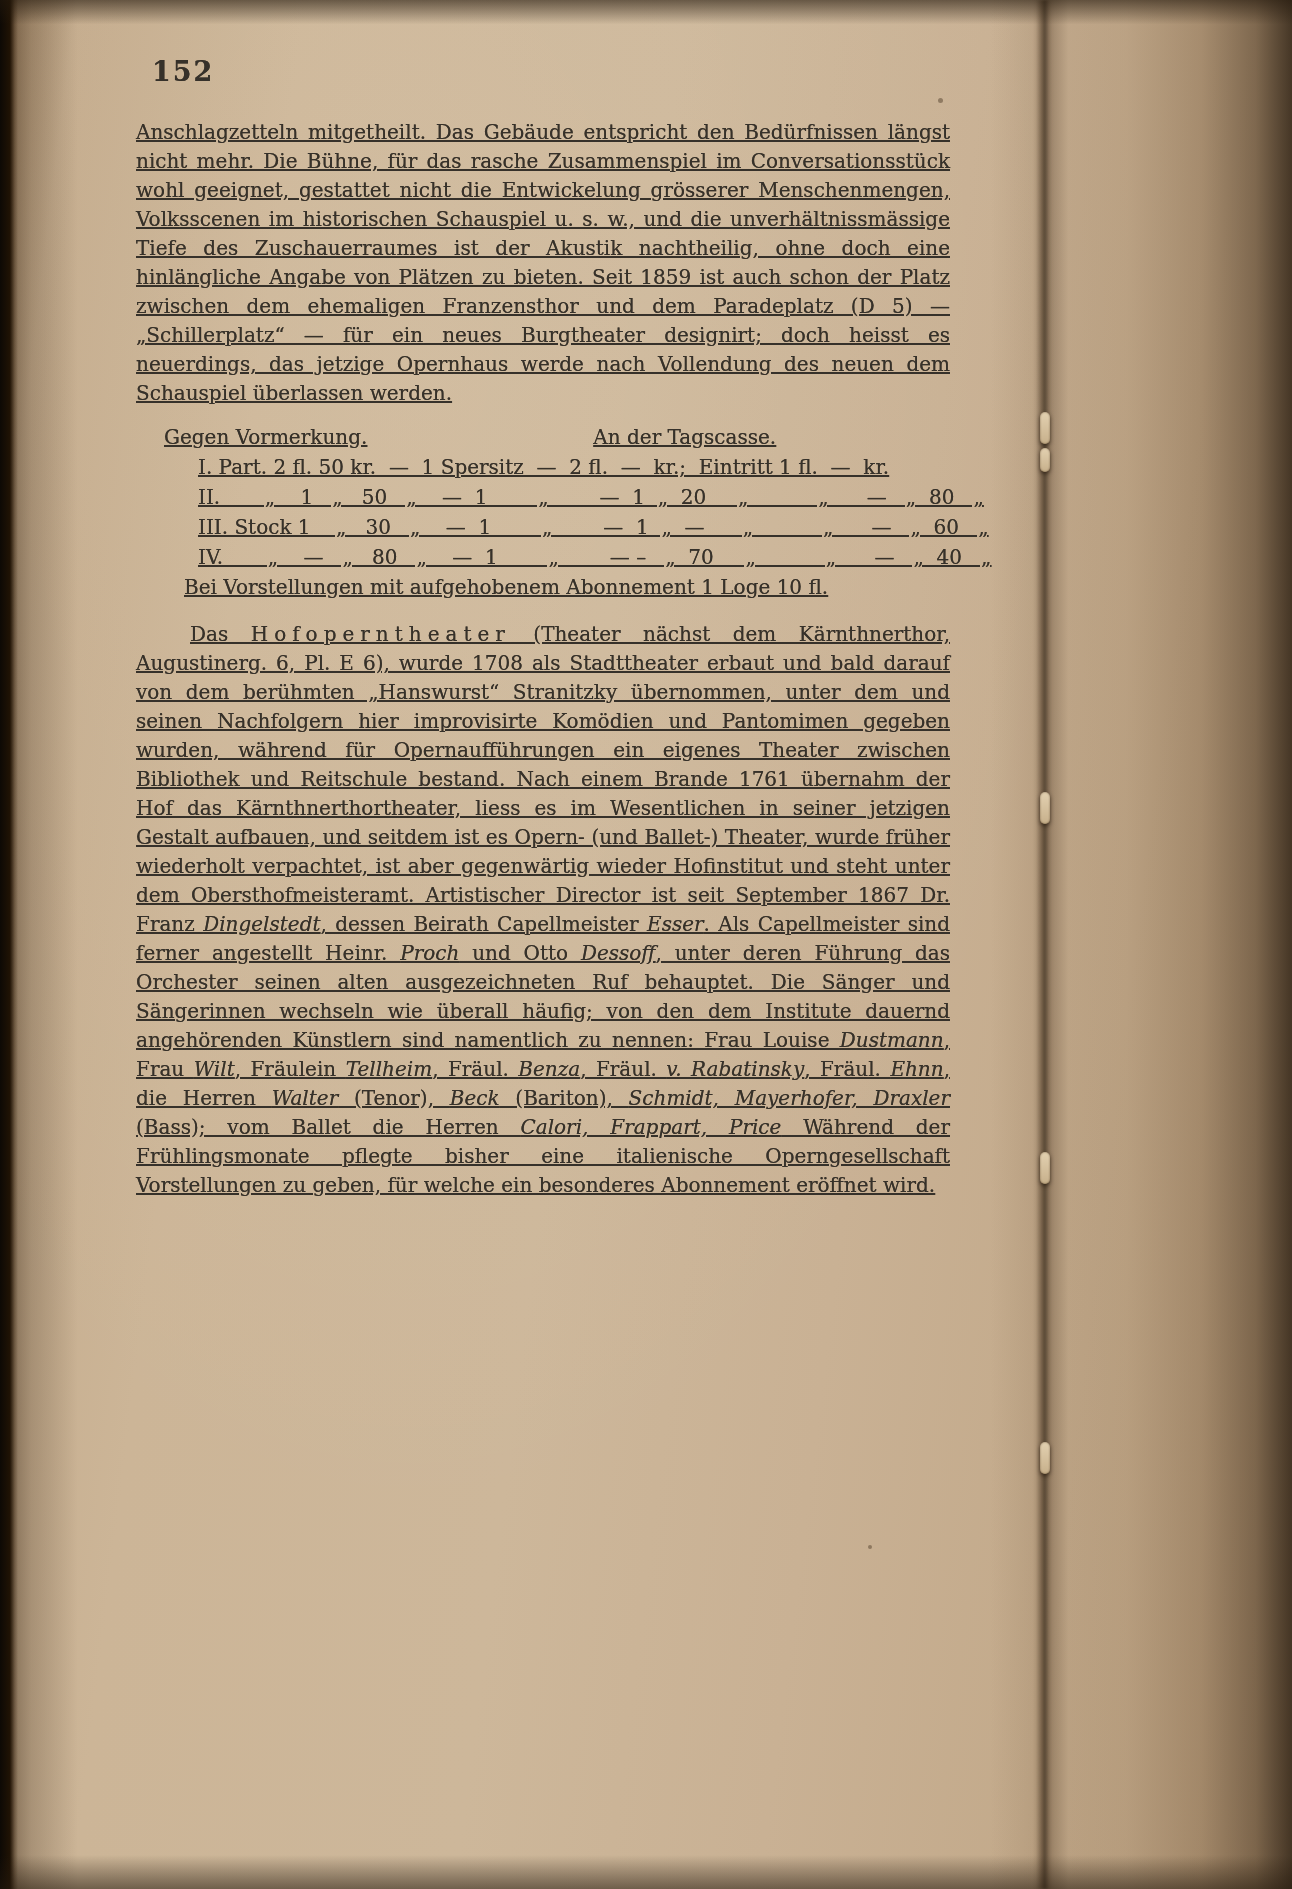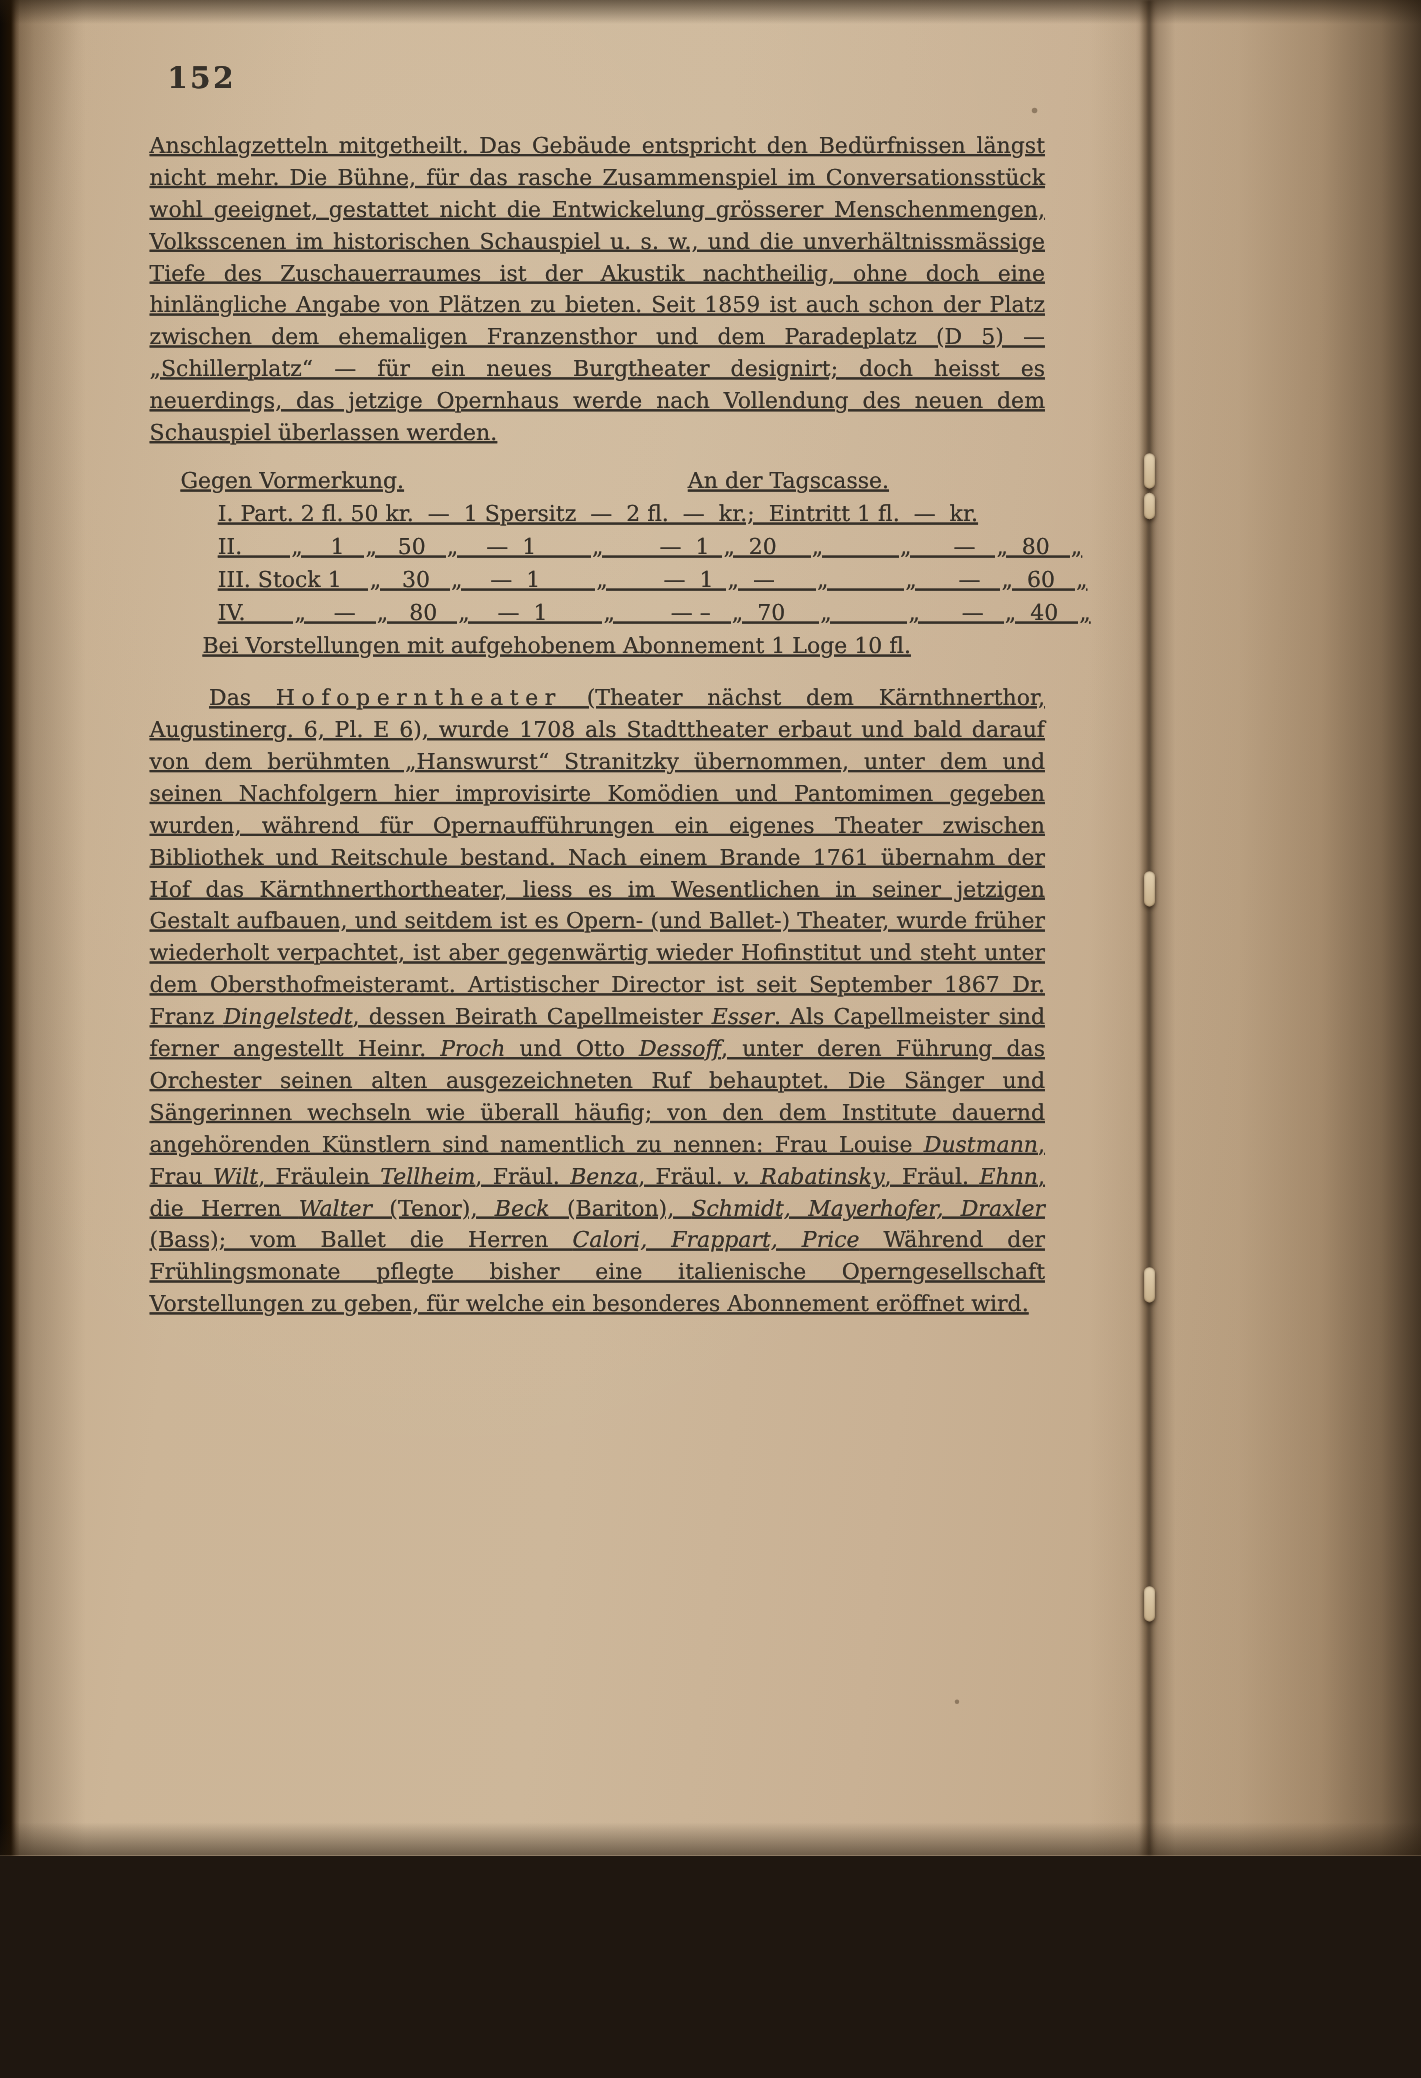--- a/index.html
+++ b/index.html
@@ -2,21 +2,21 @@
 <html lang="de"><head>
 <meta charset="utf-8">
 <style>
   html, body { margin: 0; padding: 0; }
   body {
     width: 1292px; height: 1889px;
     background: #1f1710;
     font-family: "DejaVu Serif", "Liberation Serif", serif;
   }
   .scan {
-    position: relative; width: 1292px; height: 1687px; overflow: hidden;
+    position: relative; width: 1292px; height: 1889px; overflow: hidden;
     background:
       radial-gradient(ellipse at 32% 18%, rgba(255,248,230,0.10), rgba(255,248,230,0) 55%),
       linear-gradient(97deg, #aa8e6d 0%, #c3aa8b 5%, #ccb597 20%, #cdb79a 45%, #c9b194 65%, #c3aa8b 82%, #b3977596 100%),
       #c9b193;
   }
   
   .left-shadow {
     position: absolute; left: 0; top: 0; bottom: 0; width: 78px;
     background: linear-gradient(90deg, rgba(48,30,13,0.55) 0%, rgba(48,30,13,0.22) 40%, rgba(48,30,13,0) 100%);
     pointer-events: none;
@@ -70,21 +70,21 @@
     text-decoration: underline;
   }
   .para { margin: 0; }
   .indent { text-indent: 54px; }
   .p2 { margin-top: 14px; }
   .p3 { margin-top: 18px; }
   .it { font-style: italic; }
   .spaced { letter-spacing: 0.30em; }
 
   .price-block { margin-top: 14px; text-align: left; }
-  .price-header { display: flex; line-height: 30px; gap: 32px; }
+  .price-header { display: flex; line-height: 30px; }
   .ph-left { margin-left: 28px; }
   .ph-right { margin-left: 226px; }
   .price-row { white-space: pre; line-height: 30px; padding-left: 14px; margin-left: 48px; }
   .price-note { padding-left: 0; }
 </style>
 </head>
 <body>
 
 <div class="scan">
 

